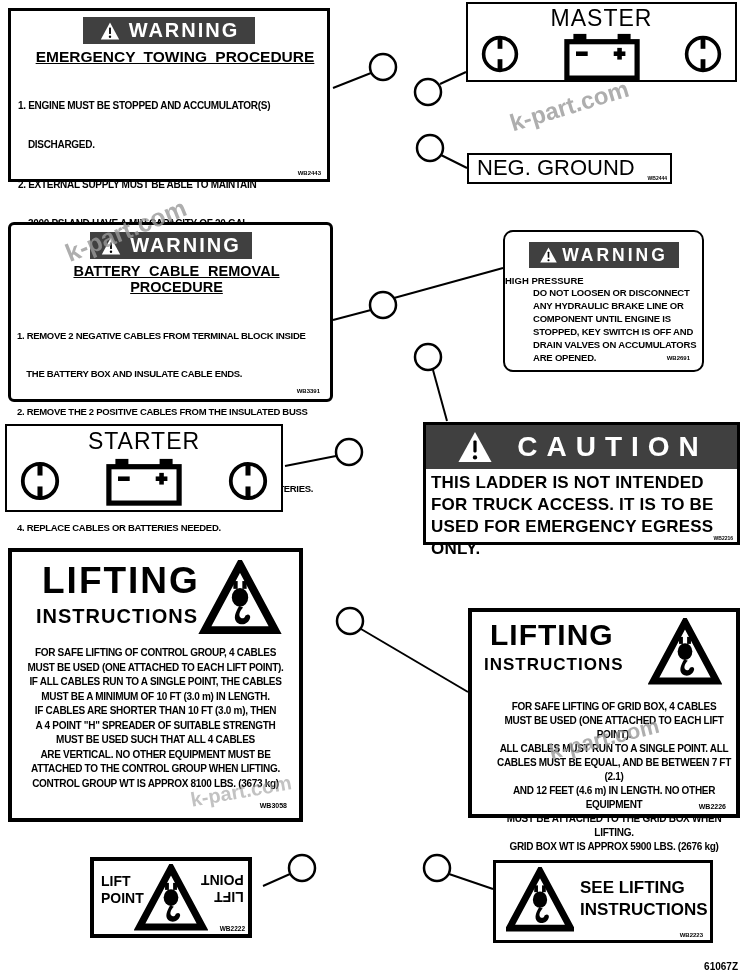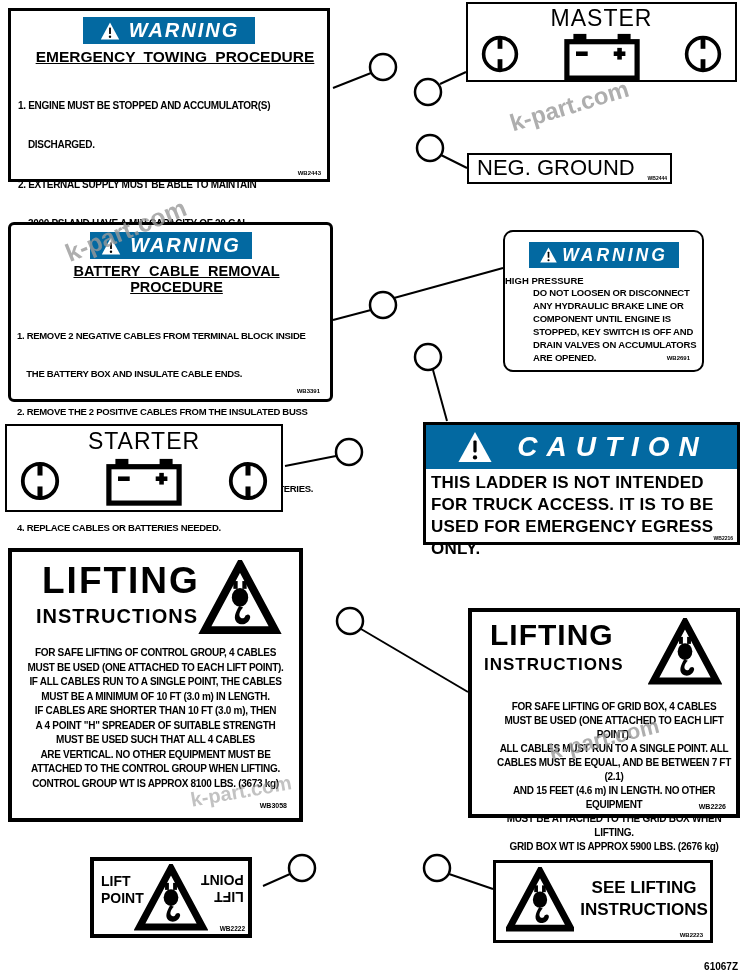--- a/index.html
+++ b/index.html
@@ -1,19 +1,19 @@
 <!DOCTYPE html>
 <html><head>
 <meta charset="utf-8">
 <style>
   html,body{margin:0;padding:0;background:#fff;}
   #page{position:relative;width:742px;height:980px;background:#fff;
         font-family:"Liberation Sans",sans-serif;color:#000;overflow:hidden;}
   .decal{position:absolute;background:#fff;border:3px solid #000;box-sizing:border-box;}
-  .hdr{background:#0369a1;color:#fff;display:flex;align-items:center;justify-content:center;font-style:italic;}
+  .hdr{background:#404040;color:#fff;display:flex;align-items:center;justify-content:center;}
   .hdr .ht{font-weight:700;color:#fff;}
   .title{font-weight:700;text-align:center;text-decoration:underline;padding-left:12px;}
   .steps{white-space:pre;font-weight:700;letter-spacing:-0.3px;}
   .para{font-weight:700;text-align:center;letter-spacing:-0.3px;}
   .code{position:absolute;font-weight:700;color:#000;}
   .overlay{position:absolute;left:0;top:0;width:742px;height:980px;pointer-events:none;z-index:5;}
   .wm{position:absolute;color:#9a9a9a;font-weight:700;opacity:.8;z-index:6;white-space:nowrap;}
   .abs{position:absolute;}
   .bigword{font-weight:700;line-height:1;}
   svg{display:block;}
@@ -210,21 +210,21 @@
     <div class="bigword abs" style="left:18px;top:8px;font-size:30px;letter-spacing:1px;">LIFTING</div>
     <div class="bigword abs" style="left:12px;top:44px;font-size:17px;letter-spacing:1px;">INSTRUCTIONS</div>
     <svg class="abs" style="right:14px;top:6px;" width="74" height="70">
         <use href="#sym-hook-tri"></use>
       </svg>
     <div class="para abs" style="left:0;right:0;top:88px;font-size:10px;line-height:14px;margin-left:20px;">
       <div>FOR SAFE LIFTING OF GRID BOX, 4 CABLES</div>
       <div>MUST BE USED (ONE ATTACHED TO EACH LIFT POINT).</div>
       <div>ALL CABLES MUST RUN TO A SINGLE POINT.  ALL</div>
       <div>CABLES MUST BE EQUAL, AND BE BETWEEN 7 FT (2.1)</div>
-      <div>AND 15 FEET (4.6 m) IN LENGTH.  NO OTHER EQUIPMENT</div>
+      <div>AND 12 FEET (4.6 m) IN LENGTH.  NO OTHER EQUIPMENT</div>
       <div>MUST BE ATTACHED TO THE GRID BOX WHEN LIFTING.</div>
       <div>GRID BOX WT IS APPROX 5900 LBS. (2676 kg)</div>
     </div>
     <div class="code" style="right:10px;bottom:4px;font-size:7px;">WB2226</div>
   </div>
 
   <div class="decal" style="left:90px;top:857px;width:162px;height:81px;border-width:4px;">
     <div class="abs" style="left:7px;top:12px;font-weight:700;font-size:14px;line-height:17px;">
       <div>LIFT</div>
       <div>POINT</div>
@@ -236,21 +236,21 @@
       <div>LIFT</div>
       <div>POINT</div>
     </div>
     <div class="code" style="right:3px;bottom:2px;font-size:6.5px;">WB2222</div>
   </div>
 
   <div class="decal" style="left:493px;top:860px;width:220px;height:83px;border-width:3px;">
     <svg class="abs" style="left:10px;top:4px;" width="68" height="68">
         <use href="#sym-hook-tri"></use>
       </svg>
-    <div class="abs" style="left:84px;top:14px;width:128px;text-align:center;font-weight:700;font-size:17px;line-height:22px;">
+    <div class="abs" style="left:84px;top:14px;width:128px;text-align:left;font-weight:700;font-size:17px;line-height:22px;">
       <div>SEE LIFTING</div>
       <div>INSTRUCTIONS</div>
     </div>
     <div class="code" style="right:7px;bottom:2px;font-size:6px;">WB2223</div>
   </div>
 
   <div class="wm" style="left:508px;top:92px;font-size:24px;transform:rotate(-17deg);">k-part.com</div>
   <div class="wm" style="left:62px;top:216px;font-size:25px;transform:rotate(-22deg);">k-part.com</div>
   <div class="wm" style="left:548px;top:726px;font-size:22px;transform:rotate(-14deg);">k-part.com</div>
   <div class="wm" style="left:190px;top:780px;font-size:20px;transform:rotate(-10deg);opacity:.6;">k-part.com</div>

